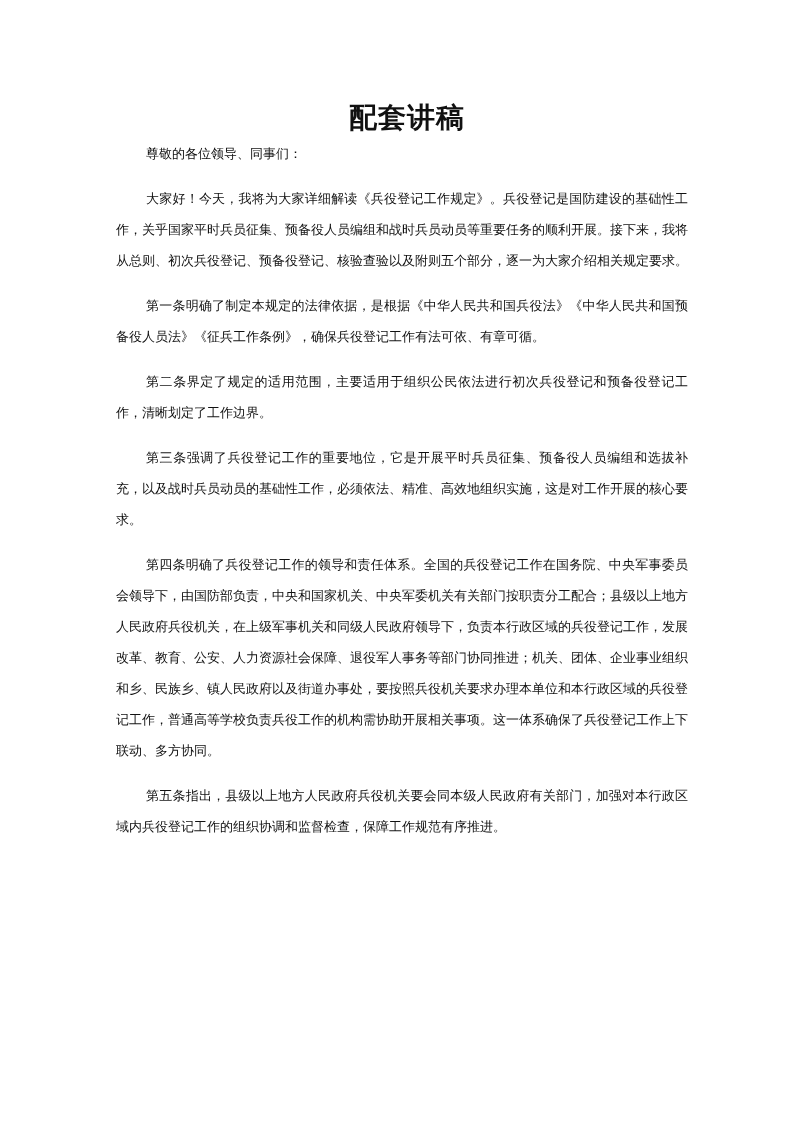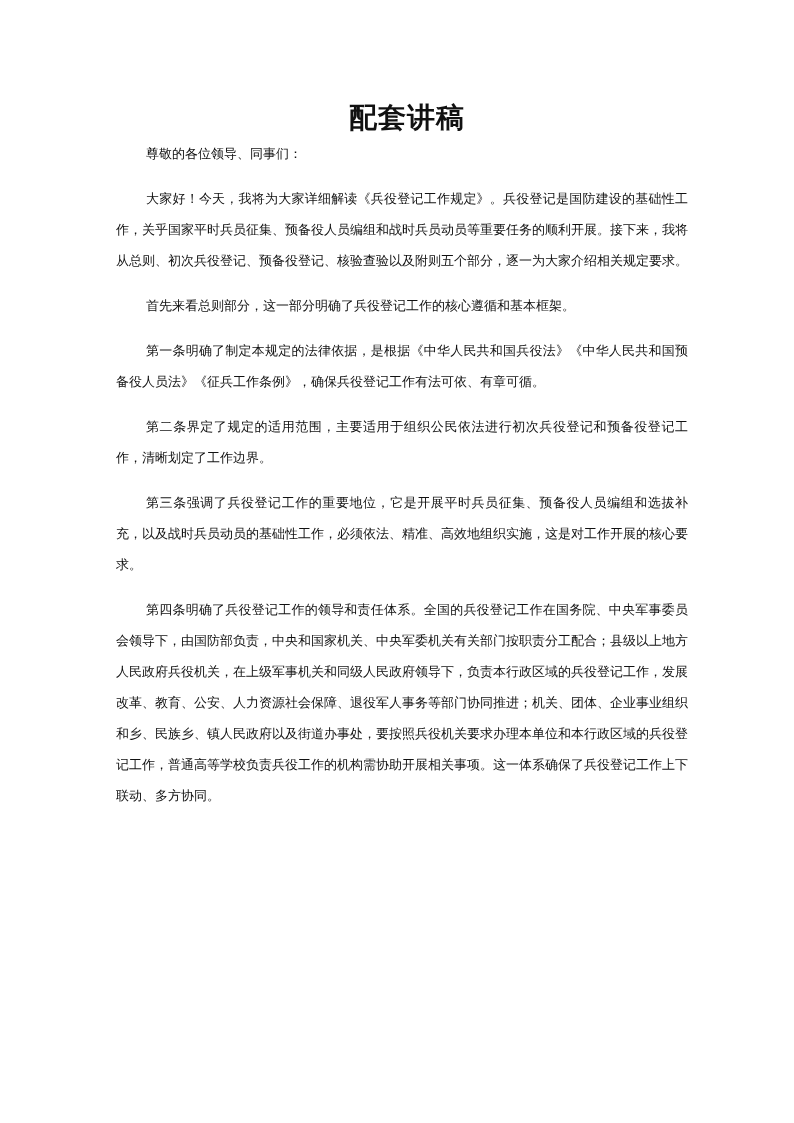--- a/index.html
+++ b/index.html
@@ -12,18 +12,18 @@
   .indent { text-indent:30px;margin-top:14px; }
   .greet { margin-top:2px; }
 </style>
 </head>
 <body>
 
 <div class="page">
   <div class="title">配套讲稿</div>
   <p class="para indent greet">尊敬的各位领导、同事们：</p>
   <p class="para indent">大家好！今天，我将为大家详细解读《兵役登记工作规定》。兵役登记是国防建设的基础性工作，关乎国家平时兵员征集、预备役人员编组和战时兵员动员等重要任务的顺利开展。接下来，我将从总则、初次兵役登记、预备役登记、核验查验以及附则五个部分，逐一为大家介绍相关规定要求。</p>
-  <p class="para indent">首先来看总则部分，这一部分明确了兵役登记工作的核心遵循和基本框架。</p>
   <p class="para indent">第一条明确了制定本规定的法律依据，是根据《中华人民共和国兵役法》《中华人民共和国预备役人员法》《征兵工作条例》，确保兵役登记工作有法可依、有章可循。</p>
   <p class="para indent">第二条界定了规定的适用范围，主要适用于组织公民依法进行初次兵役登记和预备役登记工作，清晰划定了工作边界。</p>
   <p class="para indent">第三条强调了兵役登记工作的重要地位，它是开展平时兵员征集、预备役人员编组和选拔补充，以及战时兵员动员的基础性工作，必须依法、精准、高效地组织实施，这是对工作开展的核心要求。</p>
   <p class="para indent">第四条明确了兵役登记工作的领导和责任体系。全国的兵役登记工作在国务院、中央军事委员会领导下，由国防部负责，中央和国家机关、中央军委机关有关部门按职责分工配合；县级以上地方人民政府兵役机关，在上级军事机关和同级人民政府领导下，负责本行政区域的兵役登记工作，发展改革、教育、公安、人力资源社会保障、退役军人事务等部门协同推进；机关、团体、企业事业组织和乡、民族乡、镇人民政府以及街道办事处，要按照兵役机关要求办理本单位和本行政区域的兵役登记工作，普通高等学校负责兵役工作的机构需协助开展相关事项。这一体系确保了兵役登记工作上下联动、多方协同。</p>
+  <p class="para indent">第五条指出，县级以上地方人民政府兵役机关要会同本级人民政府有关部门，加强对本行政区域内兵役登记工作的组织协调和监督检查，保障工作规范有序推进。</p>
 </div>
 
 </body></html>

